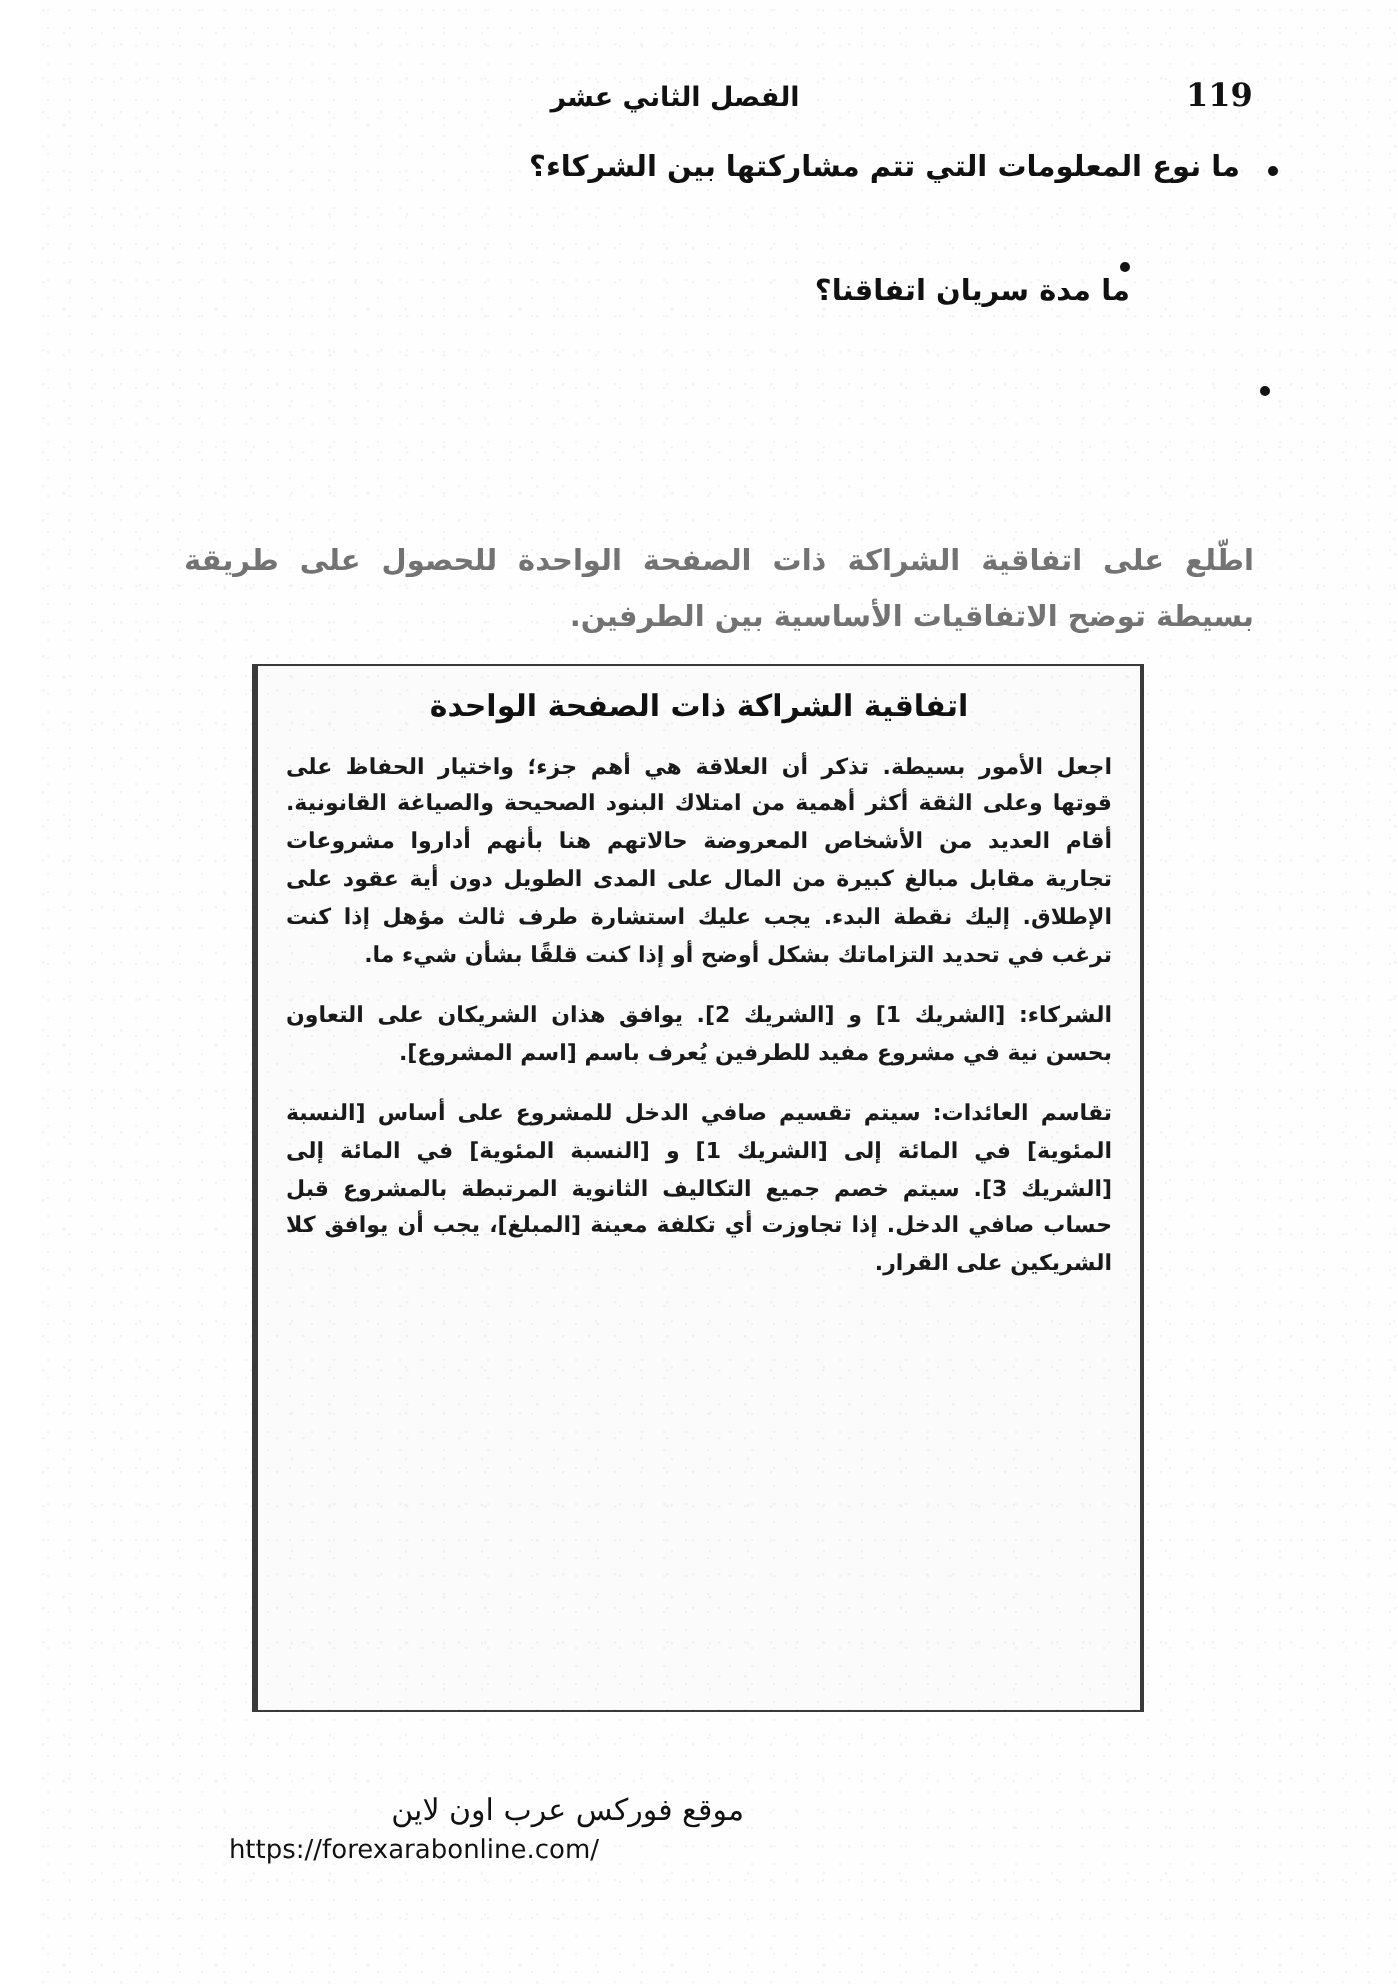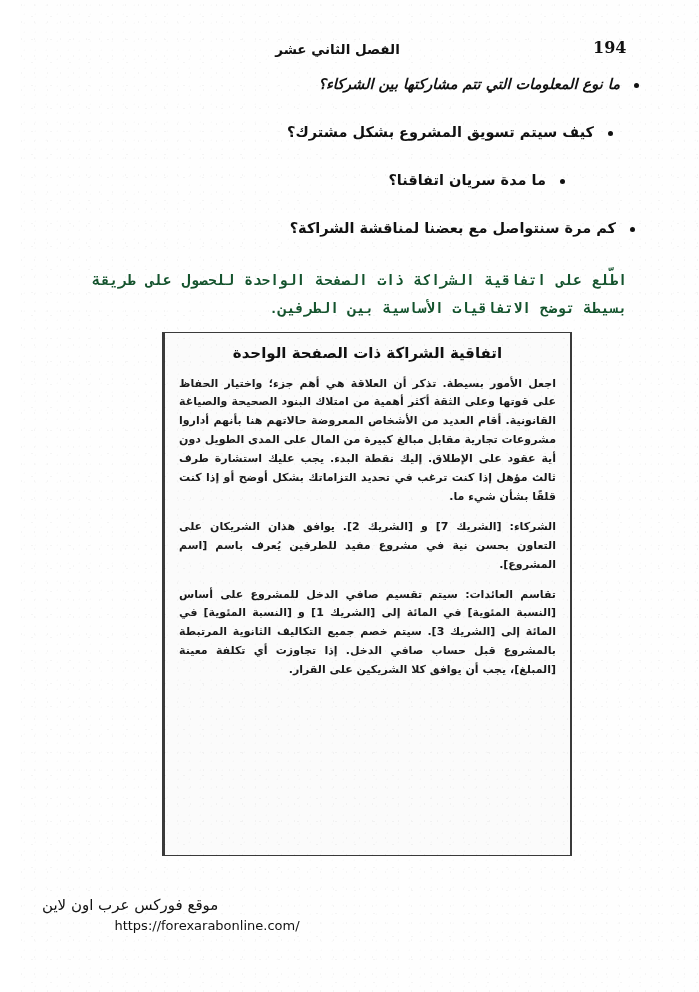--- a/index.html
+++ b/index.html
@@ -86,47 +86,46 @@
     margin-left: 14px;
   }
   .question-text {
     font-size: 14.5px;
     font-weight: 700;
     line-height: 1.45;
     color: #111;
     white-space: nowrap;
   }
   
-  .question-list .q-0 { margin-right: 0px; font-style: italic; }
+  .question-list .q-0 { margin-right: 0px; }
   .question-list .q-1 { margin-right: 26px; }
-  .question-list .q-2 { margin-right: 74px; }
+  .question-list .q-2 { margin-right: 74px; flex-direction: column; }
   .question-list .q-3 { margin-right: 4px; }
 
   
   .intro-paragraph {
     position: absolute;
     top: 252px;
     right: 72px;
     left: 72px;
     direction: rtl;
     text-align: justify;
     text-align-last: right;
     font-size: 14.5px;
     font-weight: 700;
     line-height: 1.95;
-    color: #14532d;
-    font-family: Liberation Mono, monospace;
+    color: #737373;
   }
 
   
   .agreement-box {
     position: absolute;
     top: 332px;
     right: 127px;
-    width: 410px;
+    width: 446px;
     height: 524px;
     border: 1px solid #3a3a3a;
     border-right-width: 2px;
     border-left-width: 3px;
     background: #fbfbfb;
     box-sizing: border-box;
     direction: rtl;
     overflow: hidden;
   }
   .agreement-box-inner {
@@ -161,21 +160,21 @@
     position: absolute;
     left: 22px;
     top: 896px;
     width: 330px;
     direction: rtl;
   }
   .footer-site-name {
     font-size: 15px;
     font-weight: 400;
     color: #111;
-    text-align: left;
+    text-align: right;
     line-height: 1.3;
     margin: 0 0 2px 0;
     direction: rtl;
   }
   .footer-site-url {
     font-size: 13px;
     font-weight: 400;
     color: #111;
     text-align: center;
     direction: ltr;
@@ -197,51 +196,46 @@
     background-size: 13px 17px, 19px 23px, 11px 9px;
   }
 </style>
 </head>
 <body>
 
 <div class="page">
 
   <div class="page-header">
     <div class="chapter-title">الفصل الثاني عشر</div>
-    <div class="page-number">194</div>
+    <div class="page-number">119</div>
   </div>
 
   <ul class="question-list">
     <li class="question-item q-0">
       <span class="bullet"></span>
       <span class="question-text">ما نوع المعلومات التي تتم مشاركتها بين الشركاء؟</span>
-    </li>
-    <li class="question-item q-1">
-      <span class="bullet"></span>
-      <span class="question-text">كيف سيتم تسويق المشروع بشكل مشترك؟</span>
     </li>
     <li class="question-item q-2">
       <span class="bullet"></span>
       <span class="question-text">ما مدة سريان اتفاقنا؟</span>
     </li>
     <li class="question-item q-3">
       <span class="bullet"></span>
-      <span class="question-text">كم مرة سنتواصل مع بعضنا لمناقشة الشراكة؟</span>
     </li>
   </ul>
 
   <p class="intro-paragraph">اطّلع على اتفاقية الشراكة ذات الصفحة الواحدة للحصول على طريقة بسيطة توضح الاتفاقيات الأساسية بين الطرفين.</p>
 
   <div class="agreement-box">
     <div class="agreement-box-inner">
       <div class="agreement-title">اتفاقية الشراكة ذات الصفحة الواحدة</div>
 
       <p class="agreement-para">اجعل الأمور بسيطة. تذكر أن العلاقة هي أهم جزء؛ واختيار الحفاظ على قوتها وعلى الثقة أكثر أهمية من امتلاك البنود الصحيحة والصياغة القانونية. أقام العديد من الأشخاص المعروضة حالاتهم هنا بأنهم أداروا مشروعات تجارية مقابل مبالغ كبيرة من المال على المدى الطويل دون أية عقود على الإطلاق. إليك نقطة البدء. يجب عليك استشارة طرف ثالث مؤهل إذا كنت ترغب في تحديد التزاماتك بشكل أوضح أو إذا كنت قلقًا بشأن شيء ما.</p>
 
-      <p class="agreement-para">الشركاء: [الشريك 7] و [الشريك 2]. يوافق هذان الشريكان على التعاون بحسن نية في مشروع مفيد للطرفين يُعرف باسم [اسم المشروع].</p>
+      <p class="agreement-para">الشركاء: [الشريك 1] و [الشريك 2]. يوافق هذان الشريكان على التعاون بحسن نية في مشروع مفيد للطرفين يُعرف باسم [اسم المشروع].</p>
 
 
       <p class="agreement-para">تقاسم العائدات: سيتم تقسيم صافي الدخل للمشروع على أساس [النسبة المئوية] في المائة إلى [الشريك 1] و [النسبة المئوية] في المائة إلى [الشريك 3]. سيتم خصم جميع التكاليف الثانوية المرتبطة بالمشروع قبل حساب صافي الدخل. إذا تجاوزت أي تكلفة معينة [المبلغ]، يجب أن يوافق كلا الشريكين على القرار.</p>
 
 
     </div>
   </div>
 
   <div class="footer-watermark">
     <div class="footer-site-name">موقع فوركس عرب اون لاين</div>

